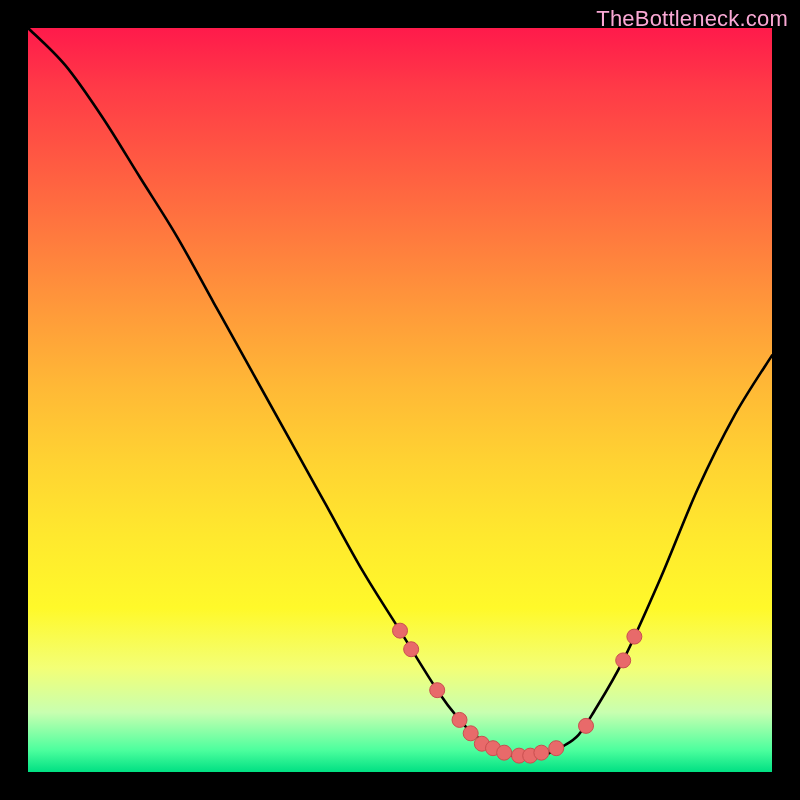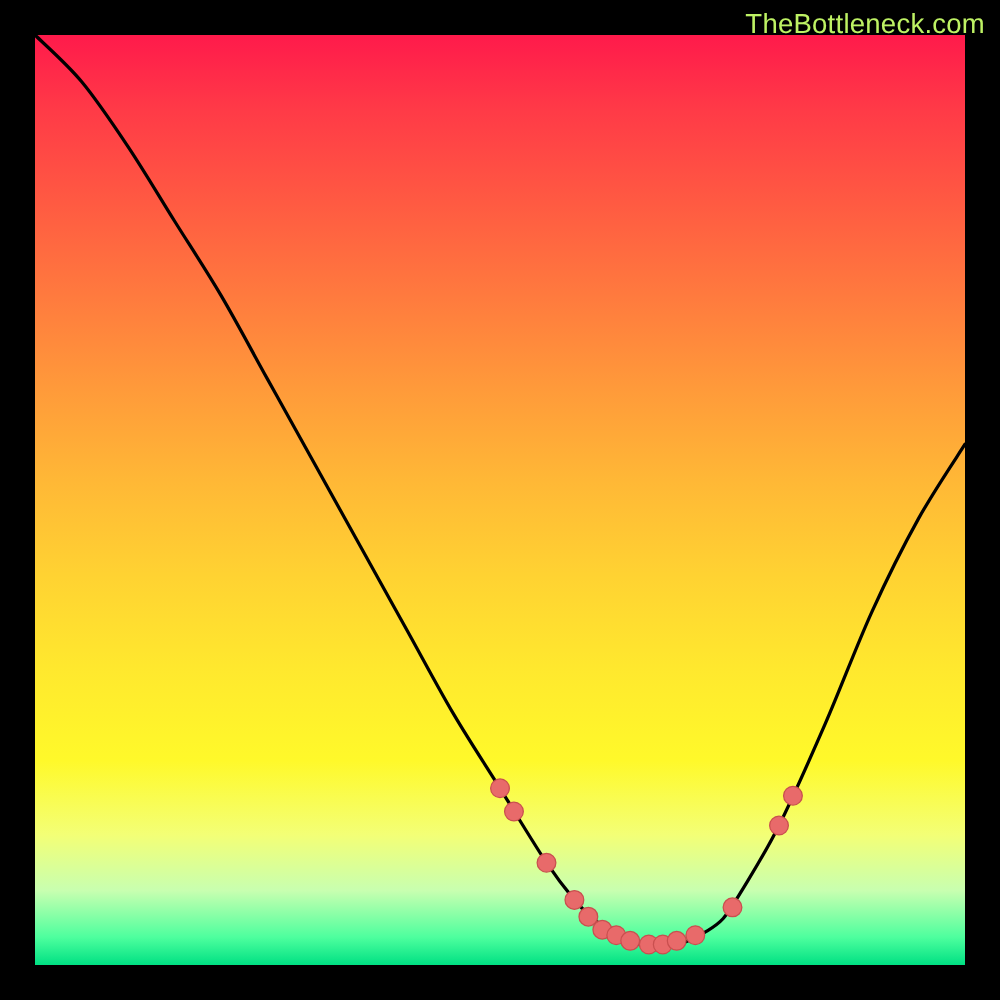--- a/index.html
+++ b/index.html
@@ -38,21 +38,21 @@
       #f3ff76 86%,
       #c8ffb0 92%,
       #4eff9e 97%,
       #00e083 100%
     );
   }
   .watermark {
     position: absolute;
     top: 6px;
     right: 12px;
-    color: #bef264;
+    color: #f9a8d4;
     font-size: 22px;
     letter-spacing: 0.2px;
     user-select: none;
     text-align: right;
   }
   svg.curve {
     position: absolute;
     left: 0;
     top: 0;
     width: 744px;

